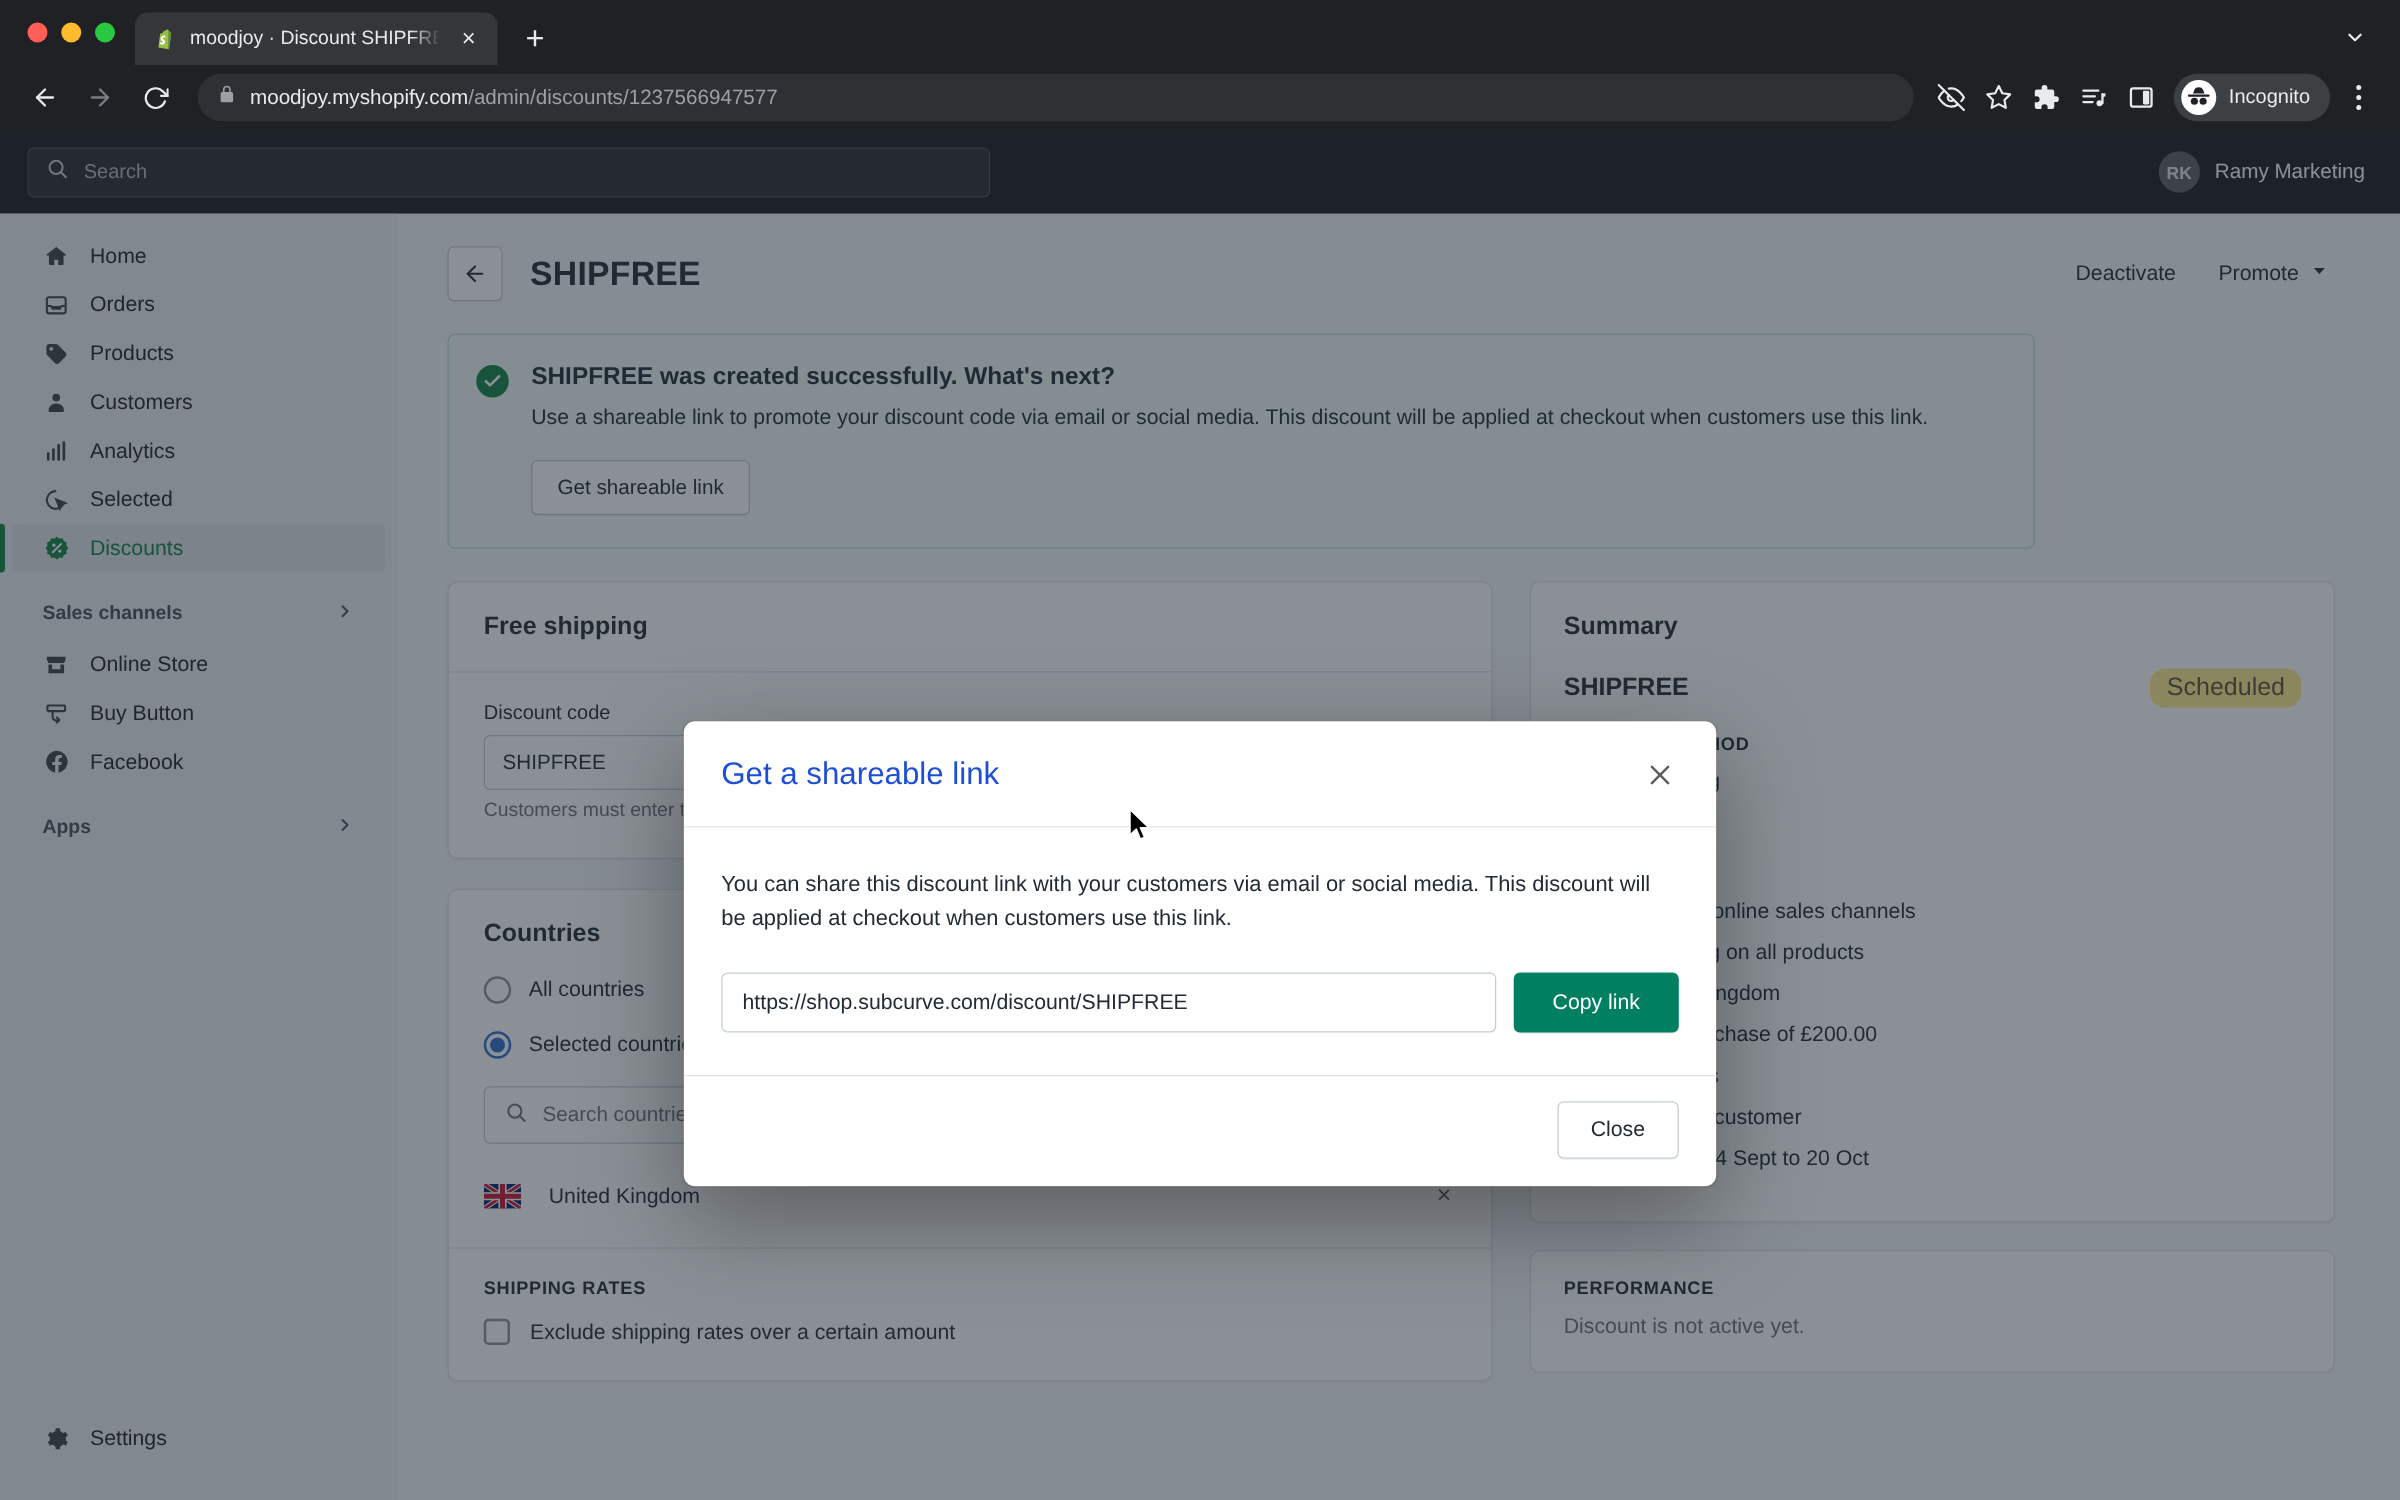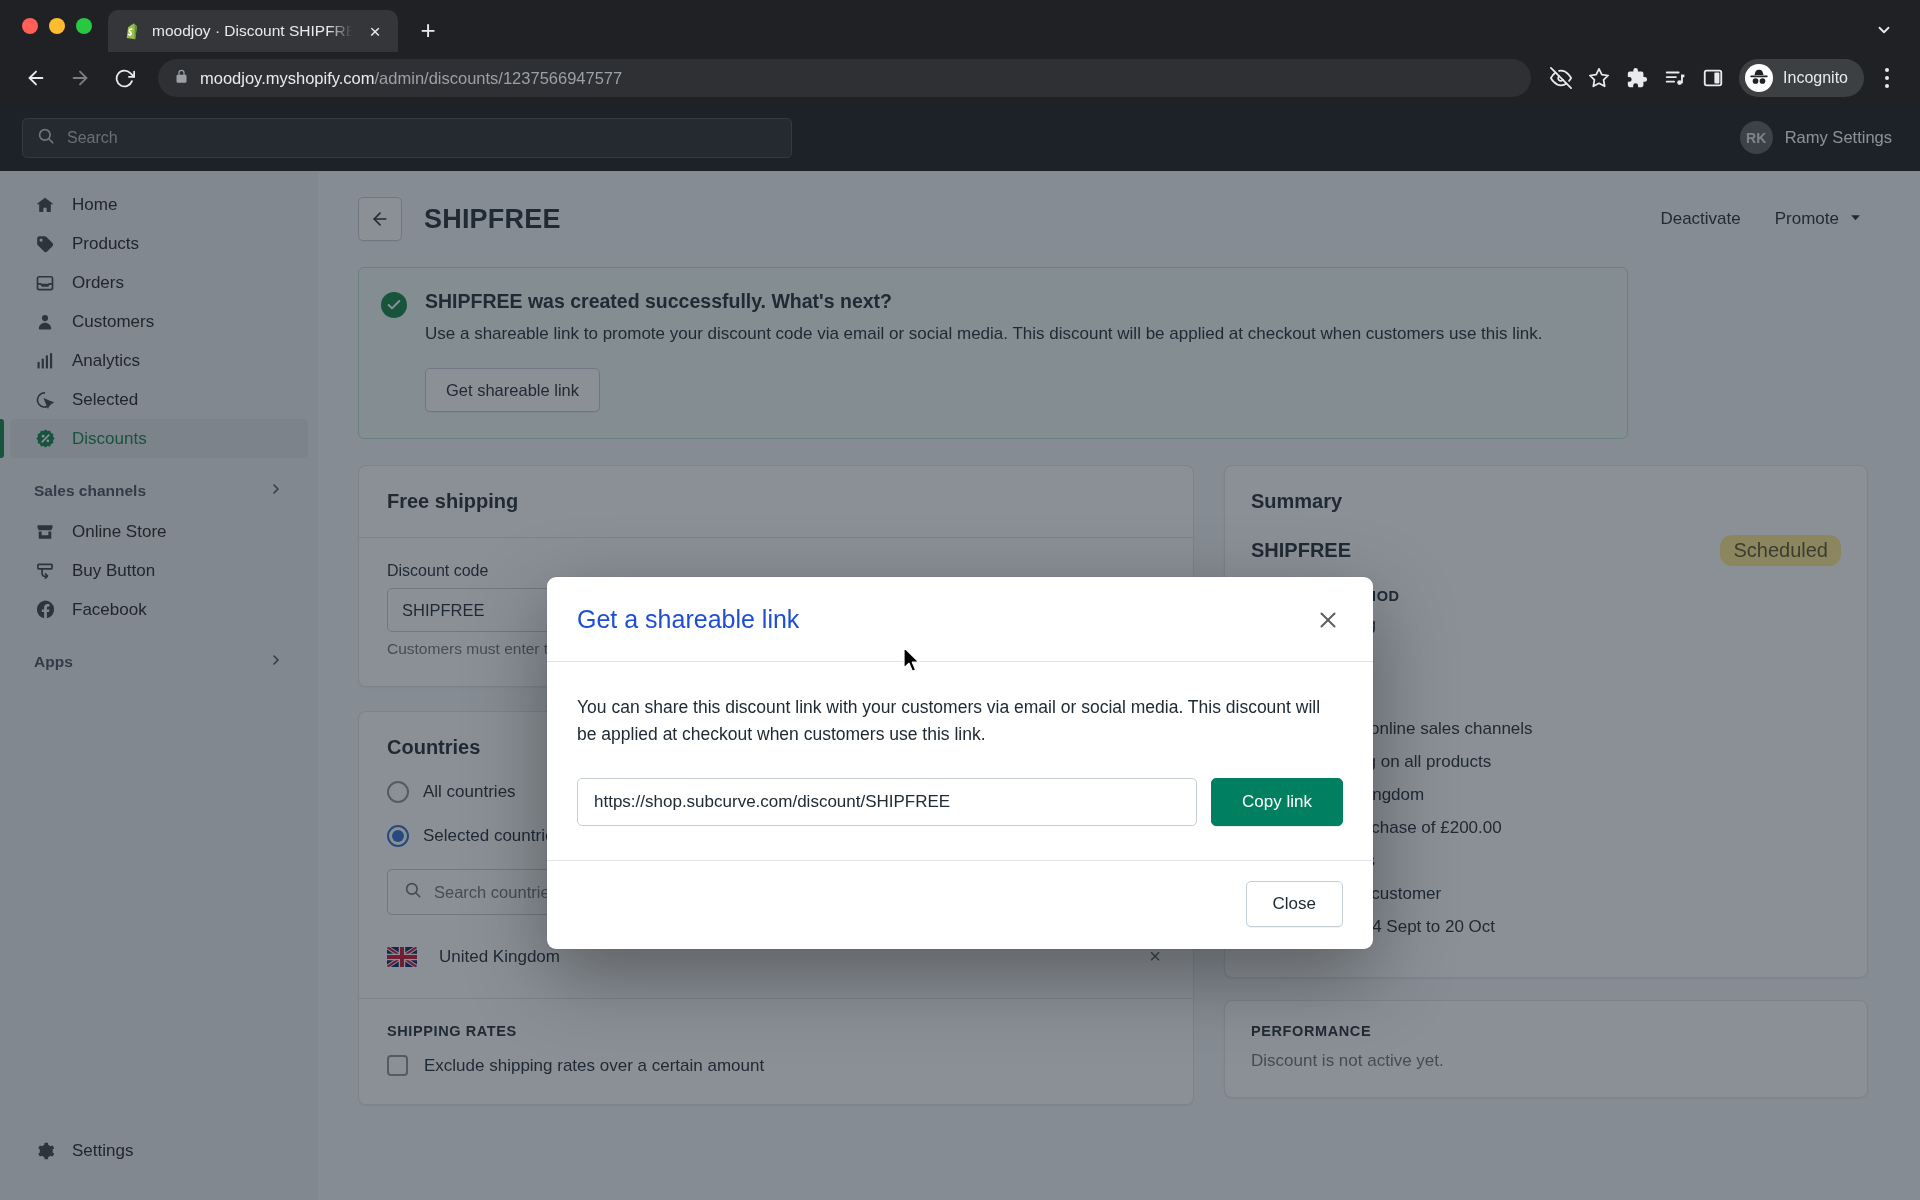--- a/index.html
+++ b/index.html
@@ -406,51 +406,51 @@
           <svg width="18" height="18" viewBox="0 0 24 24" fill="none" stroke="#c9c9c9" stroke-width="2.2" stroke-linecap="round">
               <circle cx="10.5" cy="10.5" r="7"></circle>
               <line x1="16" y1="16" x2="21" y2="21"></line>
             </svg>
         </span>
         <span class="shop-search-ph">Search</span>
       </div>
 
       <div class="shop-user">
         <span class="shop-avatar">RK</span>
-        <span class="shop-username">Ramy Settings</span>
+        <span class="shop-username">Ramy Marketing</span>
       </div>
     </div>
 
     <div class="shop-body">
 
       <nav class="sidenav">
         <div class="nav-item">
           <span class="ic">
             <svg width="20" height="20" viewBox="0 0 24 24" fill="#3c4043">
                 <path d="M12 3.2L2.8 10.3c-.4.3-.3.9.2.9H5v8.2c0 .6.4 1 1 1h3.2c.5 0 .9-.4.9-1v-4.1h3.8v4.1c0 .6.4 1 .9 1H18c.6 0 1-.4 1-1v-8.2h2c.5 0 .6-.6.2-.9L12 3.2z"></path>
               </svg>
           </span>
           <span>Home</span>
-        </div>
-        <div class="nav-item">
-          <span class="ic">
-            <svg width="20" height="20" viewBox="0 0 24 24" fill="#3c4043">
-                <path d="M11.6 2.6H5.2c-1.4 0-2.6 1.2-2.6 2.6v6.4c0 .7.3 1.4.8 1.9l7.5 7.5c1 1 2.7 1 3.7 0l6.4-6.4c1-1 1-2.7 0-3.7l-7.5-7.5c-.5-.5-1.2-.8-1.9-.8zM7.3 9.2a1.9 1.9 0 1 1 0-3.8 1.9 1.9 0 0 1 0 3.8z"></path>
-              </svg>
-          </span>
-          <span>Products</span>
         </div>
         <div class="nav-item">
           <span class="ic">
             <svg width="20" height="20" viewBox="0 0 24 24" fill="none" stroke="#3c4043" stroke-width="2" stroke-linejoin="round">
                 <path d="M3 6.5a2 2 0 0 1 2-2h14a2 2 0 0 1 2 2V18a2 2 0 0 1-2 2H5a2 2 0 0 1-2-2V6.5z"></path>
                 <path d="M3 13h4l1.5 2.5h7L17 13h4" fill="#3c4043" stroke="#3c4043"></path>
               </svg>
           </span>
           <span>Orders</span>
+        </div>
+        <div class="nav-item">
+          <span class="ic">
+            <svg width="20" height="20" viewBox="0 0 24 24" fill="#3c4043">
+                <path d="M11.6 2.6H5.2c-1.4 0-2.6 1.2-2.6 2.6v6.4c0 .7.3 1.4.8 1.9l7.5 7.5c1 1 2.7 1 3.7 0l6.4-6.4c1-1 1-2.7 0-3.7l-7.5-7.5c-.5-.5-1.2-.8-1.9-.8zM7.3 9.2a1.9 1.9 0 1 1 0-3.8 1.9 1.9 0 0 1 0 3.8z"></path>
+              </svg>
+          </span>
+          <span>Products</span>
         </div>
         <div class="nav-item">
           <span class="ic">
             <svg width="20" height="20" viewBox="0 0 24 24" fill="#3c4043">
                 <circle cx="12" cy="7.3" r="3.7"></circle>
                 <path d="M4.6 20c0-4.1 3.3-7 7.4-7s7.4 2.9 7.4 7c0 .6-.4 1-1 1H5.6c-.6 0-1-.4-1-1z"></path>
               </svg>
           </span>
           <span>Customers</span>
         </div>

